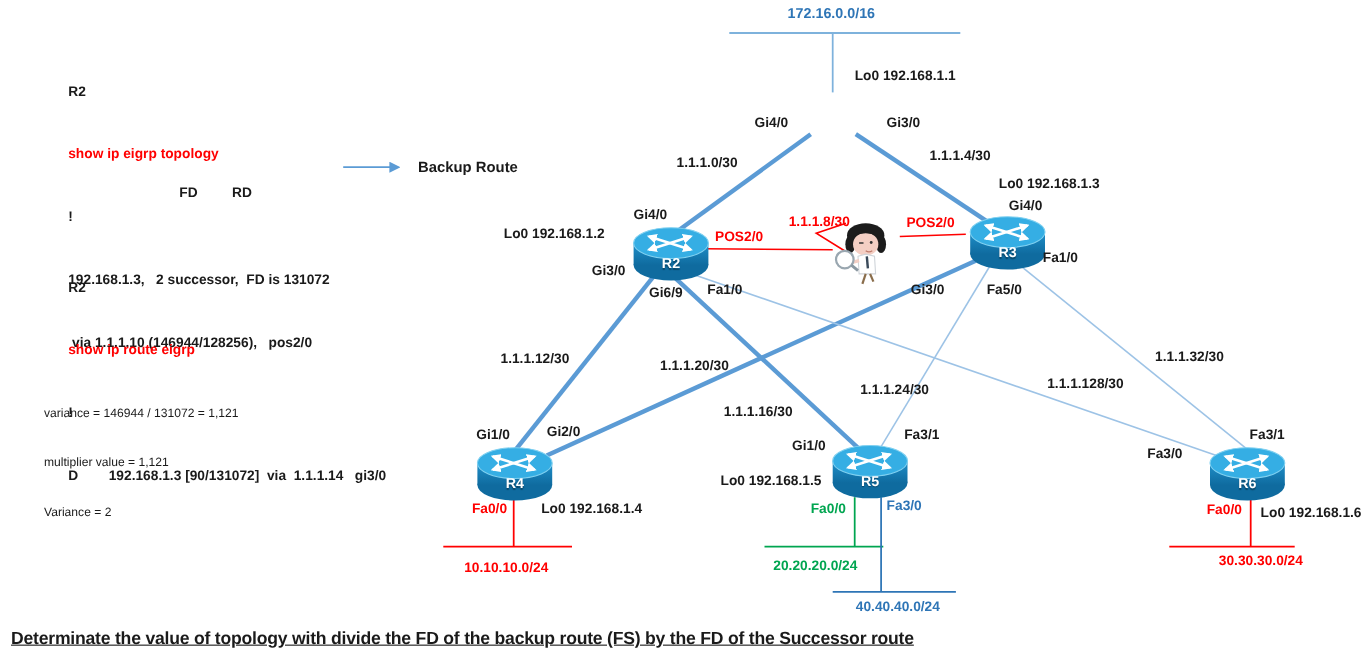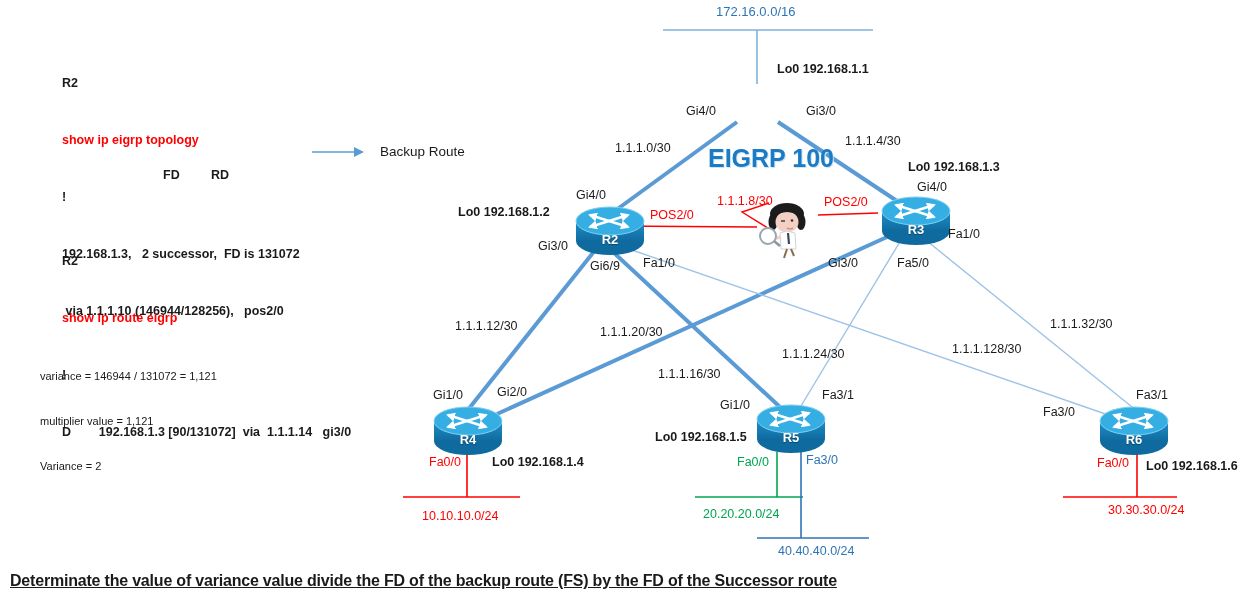--- a/index.html
+++ b/index.html
@@ -4,21 +4,21 @@
 <style>
   html,body{margin:0;padding:0;background:#fff;}
   .canvas{
     position:relative;width:1246px;height:607px;background:#fff;overflow:hidden;
     font-family:"Liberation Sans",sans-serif;color:#1a1a1a;
   }
   svg{display:block;}
   .wires{position:absolute;left:0;top:0;}
   .code{position:absolute;font-size:12.5px;font-weight:bold;line-height:19px;white-space:pre;}
   .code .red{color:#ff0000;}
-  .lbl{position:absolute;font-size:12.5px;font-weight:400;white-space:nowrap;color:#1a1a1a;}
+  .lbl{position:absolute;font-size:12.5px;font-weight:700;white-space:nowrap;color:#1a1a1a;}
   .lbl.bold{font-weight:700;}
   .lbl.red{color:#ff0000;}
   .lbl.green{color:#00A550;}
   .lbl.blue{color:#2E75B6;}
   .title{position:absolute;left:708px;top:144px;font-size:25px;font-weight:bold;color:#1B7BC4;
          text-shadow:1px 1px 0 #cfe3f2;letter-spacing:0px;}
   .router{position:absolute;width:76px;height:54px;}
   .router .rname{position:absolute;left:0;right:0;top:28px;text-align:center;color:#fff;
                  font-size:13px;font-weight:bold;text-shadow:0 1px 1px rgba(0,0,0,.35);}
   .note{position:absolute;font-size:11px;font-weight:500;white-space:nowrap;}
@@ -91,21 +91,20 @@
     <div>R2</div>
     <div class="red">show ip route eigrp</div>
     <div>!</div>
     <div>D        192.168.1.3 [90/131072]  via  1.1.1.14   gi3/0</div>
   </div>
 
   <div class="note" style="left:40px;top:370px">variance = 146944 / 131072 = 1,121</div>
   <div class="note" style="left:40px;top:415px">multiplier value = 1,121</div>
   <div class="note" style="left:40px;top:460px">Variance = 2</div>
 
-  <div class="title">EIGRP 100</div>
 
   <div class="router" style="left:572px;top:204px">
     <svg width="76" height="54">
       <ellipse cx="38" cy="37" rx="34" ry="14" fill="#0f6b9f"></ellipse>
       <rect x="4" y="17" width="68" height="20" fill="url(#cylGrad)"></rect>
       <ellipse cx="38" cy="17" rx="34" ry="14" fill="#35AEE4" stroke="#7fd0f0" stroke-width="1"></ellipse>
       <g stroke="#fff" stroke-width="2.4">
         <line x1="18" y1="23" x2="56" y2="11" marker-start="url(#whiteArrow)" marker-end="url(#whiteArrow)"></line>
         <line x1="18" y1="11" x2="56" y2="23" marker-start="url(#whiteArrow)" marker-end="url(#whiteArrow)"></line>
       </g>
@@ -221,15 +220,15 @@
   <span class="lbl blue" style="left:806px;top:453px">Fa3/0</span>
   <span class="lbl green" style="left:703px;top:507px">20.20.20.0/24</span>
   <span class="lbl blue" style="left:778px;top:544px">40.40.40.0/24</span>
 
   <span class="lbl" style="left:1136px;top:388px">Fa3/1</span>
   <span class="lbl" style="left:1043px;top:405px">Fa3/0</span>
   <span class="lbl red" style="left:1097px;top:456px">Fa0/0</span>
   <span class="lbl bold" style="left:1146px;top:459px">Lo0 192.168.1.6</span>
   <span class="lbl red" style="left:1108px;top:503px">30.30.30.0/24</span>
 
-  <div class="bottom-note">Determinate the value of variance value divide  the FD of the backup route (FS)  by the FD of the Successor route</div>
+  <div class="bottom-note">Determinate the value of topology with divide  the FD of the backup route (FS)  by the FD of the Successor route</div>
 
 </div>
 
 </body></html>

